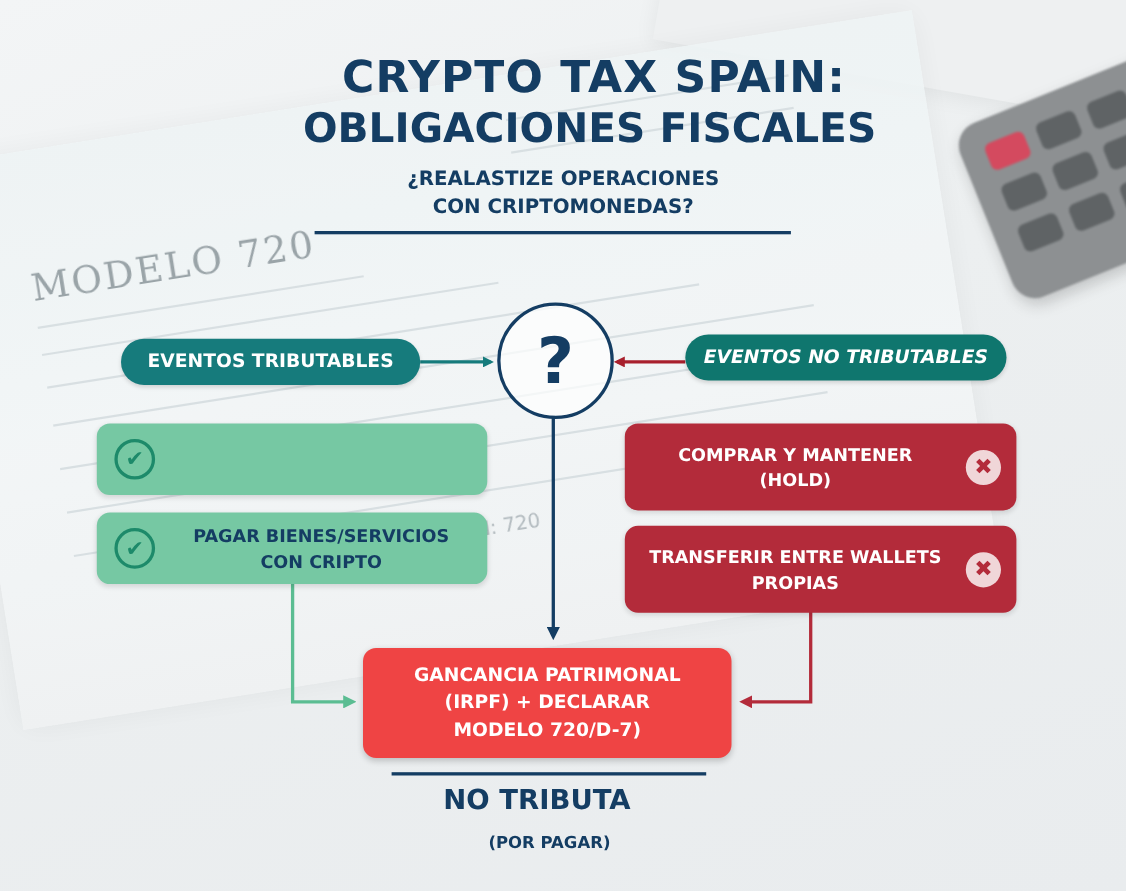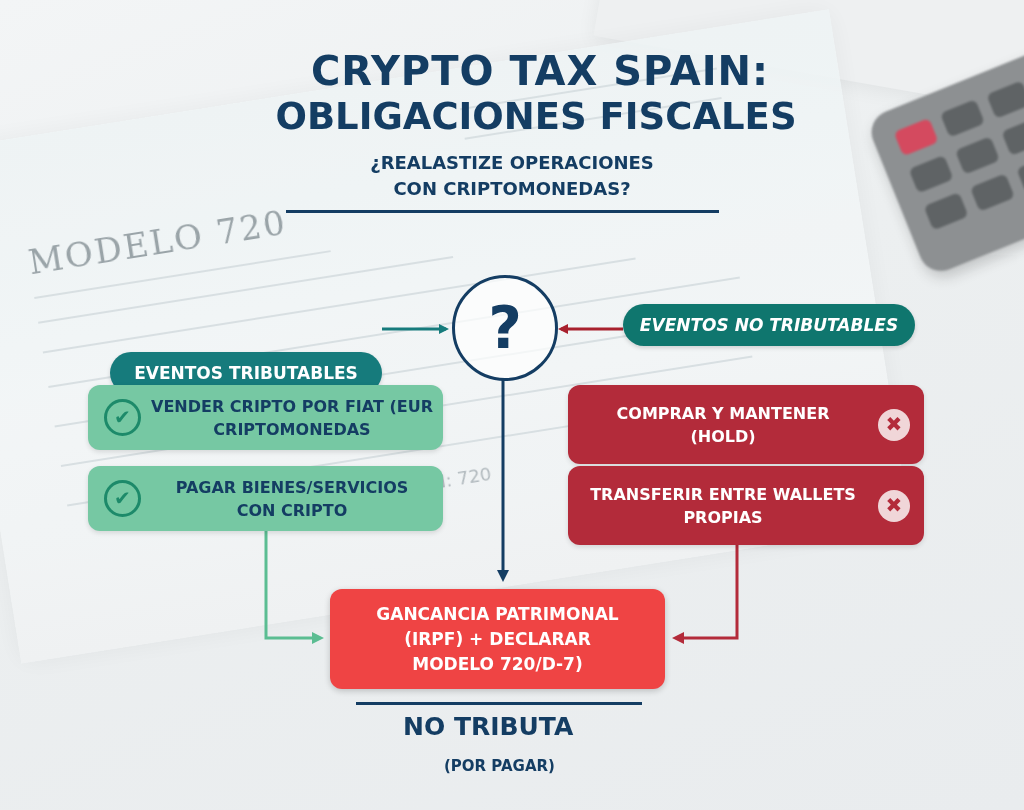--- a/index.html
+++ b/index.html
@@ -25,21 +25,21 @@
   .key.red{background:#d44a5f;}
   
   .title{position:absolute;left:0;width:1024px;text-align:center;color:#143d63;font-weight:bold;}
   .t1{top:48px;font-size:40px;letter-spacing:1px;padding-left:28px;}
   .t2{top:95px;font-size:37px;padding-left:24px;}
   .q{top:150px;font-size:18px;line-height:26px;}
   .rule{position:absolute;height:3px;background:#143d63;}
   
   .pill{position:absolute;height:42px;border-radius:21px;color:#fff;font-weight:bold;font-size:17px;
         display:flex;align-items:center;justify-content:center;box-shadow:0 2px 4px rgba(0,0,0,.15);}
-  .pill.teal{left:110px;top:308px;width:272px;background:#167b7c;margin-top:44px;}
+  .pill.teal{left:110px;top:308px;width:272px;background:#167b7c;}
   .pill.red{left:623px;top:304px;width:292px;background:#0f766e;font-style:italic;}
   .circle{position:absolute;left:452px;top:275px;width:100px;height:100px;border-radius:50%;
           border:3px solid #143d63;background:rgba(255,255,255,.7);display:flex;align-items:center;justify-content:center;
           color:#143d63;font-size:58px;font-weight:bold;}
   
   .box{position:absolute;border-radius:12px;display:flex;align-items:center;font-weight:bold;font-size:16px;
        line-height:23px;text-align:center;box-shadow:0 2px 5px rgba(0,0,0,.12);}
   .box.green{left:88px;width:355px;height:65px;background:#76c8a3;color:#143d63;}
   .box.crim{left:568px;width:356px;height:79px;background:#b32b3a;color:#fff;}
   .box .txt{flex:1;}
@@ -117,41 +117,37 @@
   <polyline points="266,531 266,638 320,638" fill="none" stroke="#5bbd92" stroke-width="3" marker-end="url(#aGreen)"></polyline>
   <polyline points="737,531 737,638 676,638" fill="none" stroke="#b32b3a" stroke-width="3" marker-end="url(#aCrim)"></polyline>
 </svg>
 
 <div class="pill teal">EVENTOS TRIBUTABLES</div>
 <div class="circle">?</div>
 <div class="pill red">EVENTOS NO TRIBUTABLES</div>
 
 <div class="box green" style="top:385px;">
   <span class="chk">✔</span>
-  <div class="txt">
-    <div>VENDER CRIPTO POR FIAT (EUR</div>
-    <div>CRIPTOMONEDAS</div>
-  </div>
 </div>
 <div class="box green" style="top:466px;">
   <span class="chk">✔</span>
   <div class="txt">
     <div>PAGAR BIENES/SERVICIOS</div>
     <div>CON CRIPTO</div>
   </div>
 </div>
 
 <div class="box crim" style="top:385px;">
   <div class="txt">
     <div>COMPRAR Y MANTENER</div>
     <div>(HOLD)</div>
   </div>
   <span class="xic">✖</span>
 </div>
-<div class="box crim" style="top:466px;">
+<div class="box crim" style="top:478px;">
   <div class="txt">
     <div>TRANSFERIR ENTRE WALLETS</div>
     <div>PROPIAS</div>
   </div>
   <span class="xic">✖</span>
 </div>
 
 <div class="result">
   <div>
     <div>GANCANCIA PATRIMONAL</div>

